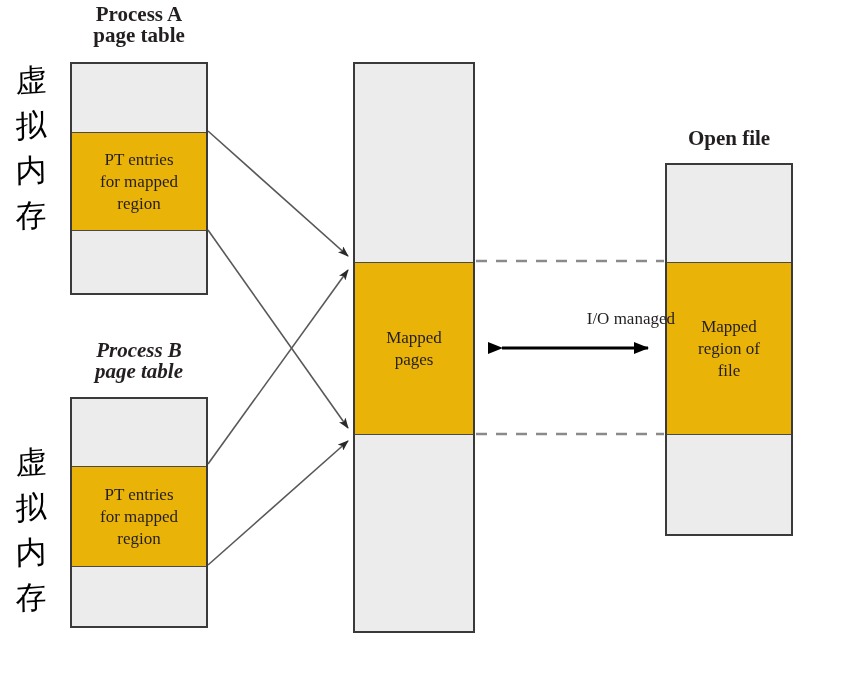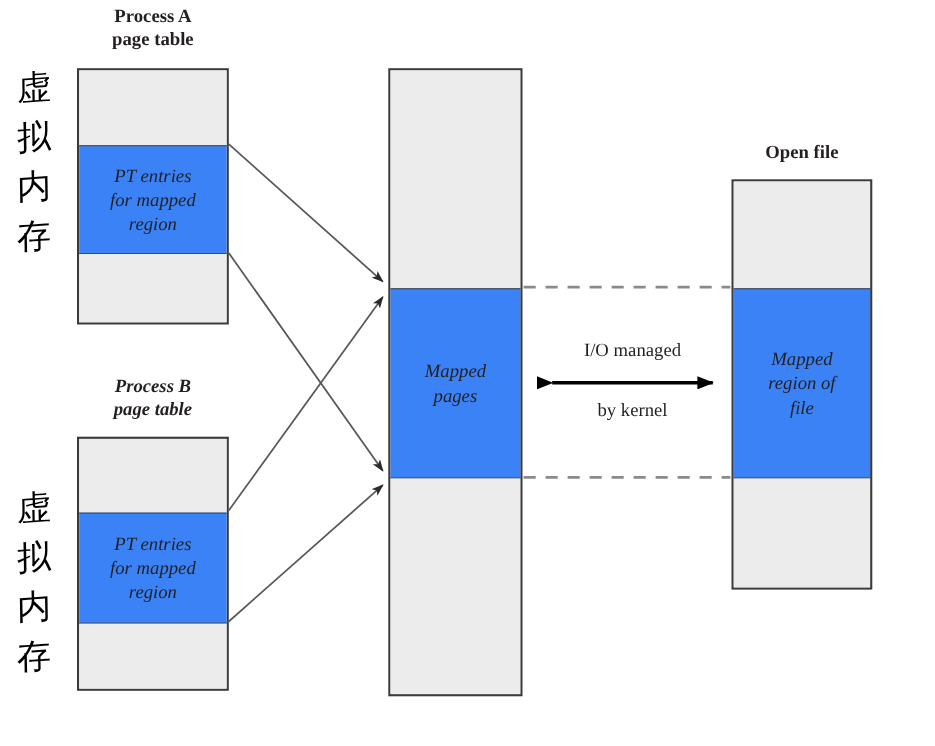--- a/index.html
+++ b/index.html
@@ -14,21 +14,21 @@
     background: #ffffff;
     overflow: hidden;
     font-family: "Liberation Serif", serif;
   }
 
   
   .col-title {
     position: absolute;
     font-family: "Liberation Serif", serif;
     font-weight: bold;
-    font-size: 17px;
+    font-size: 21px;
     line-height: 21px;
     color: #231f20;
     text-align: center;
     white-space: pre-line;
   }
   #title-process-a { left: 70px;  top: 4px;  width: 138px; }
   #title-process-b { left: 70px;  top: 340px; width: 138px; font-style: italic; }
   #title-physical  { left: 353px; top: 4px;  width: 122px; }
   #title-openfile  { left: 665px; top: 128px; width: 128px; }
 
@@ -39,21 +39,21 @@
     border: 2px solid #3a3a3a;
     background: #ffffff;
   }
   .seg {
     position: absolute;
     left: 0;
     right: 0;
     box-sizing: border-box;
   }
   .seg.shaded { background: #ececec; }
-  .seg.plain  { background: #3b82f6; font-style: italic; }
+  .seg.plain  { background: #eab308; }
   .seg.topline    { border-top: 1.5px solid #4a4a4a; }
   .seg.bottomline { border-bottom: 1.5px solid #4a4a4a; }
 
   .seg-label {
     position: absolute;
     left: 0; right: 0;
     top: 50%;
     transform: translateY(-50%);
     text-align: center;
     font-family: "Liberation Serif", serif;
@@ -74,21 +74,21 @@
     left: 0; top: 0;
     width: 850px;
     height: 678px;
     pointer-events: none;
   }
 
   
   .mid-text {
     position: absolute;
     width: 200px;
-    text-align: center;
+    text-align: right;
     font-family: "Liberation Serif", serif;
     font-size: 17px;
     line-height: 22px;
     color: #231f20;
   }
   #mid-top    { left: 475px; top: 308px; }
   #mid-bottom { left: 475px; top: 362px; }
 
   
   .handwrite {
@@ -188,21 +188,20 @@
 region of
 file</div>
     </div>
     <div class="seg shaded" style="top:270px; height:99px;">
       <div class="seg-label"></div>
     </div>
   </div>
 
   <div class="mid-text" id="mid-top">I/O managed</div>
 
-  <div class="mid-text" id="mid-bottom">by kernel</div>
 
   <div class="handwrite" id="hand-top">
     <span>虚</span>
     <span>拟</span>
     <span>内</span>
     <span>存</span>
   </div>
 
   <div class="handwrite" id="hand-bottom">
     <span>虚</span>

